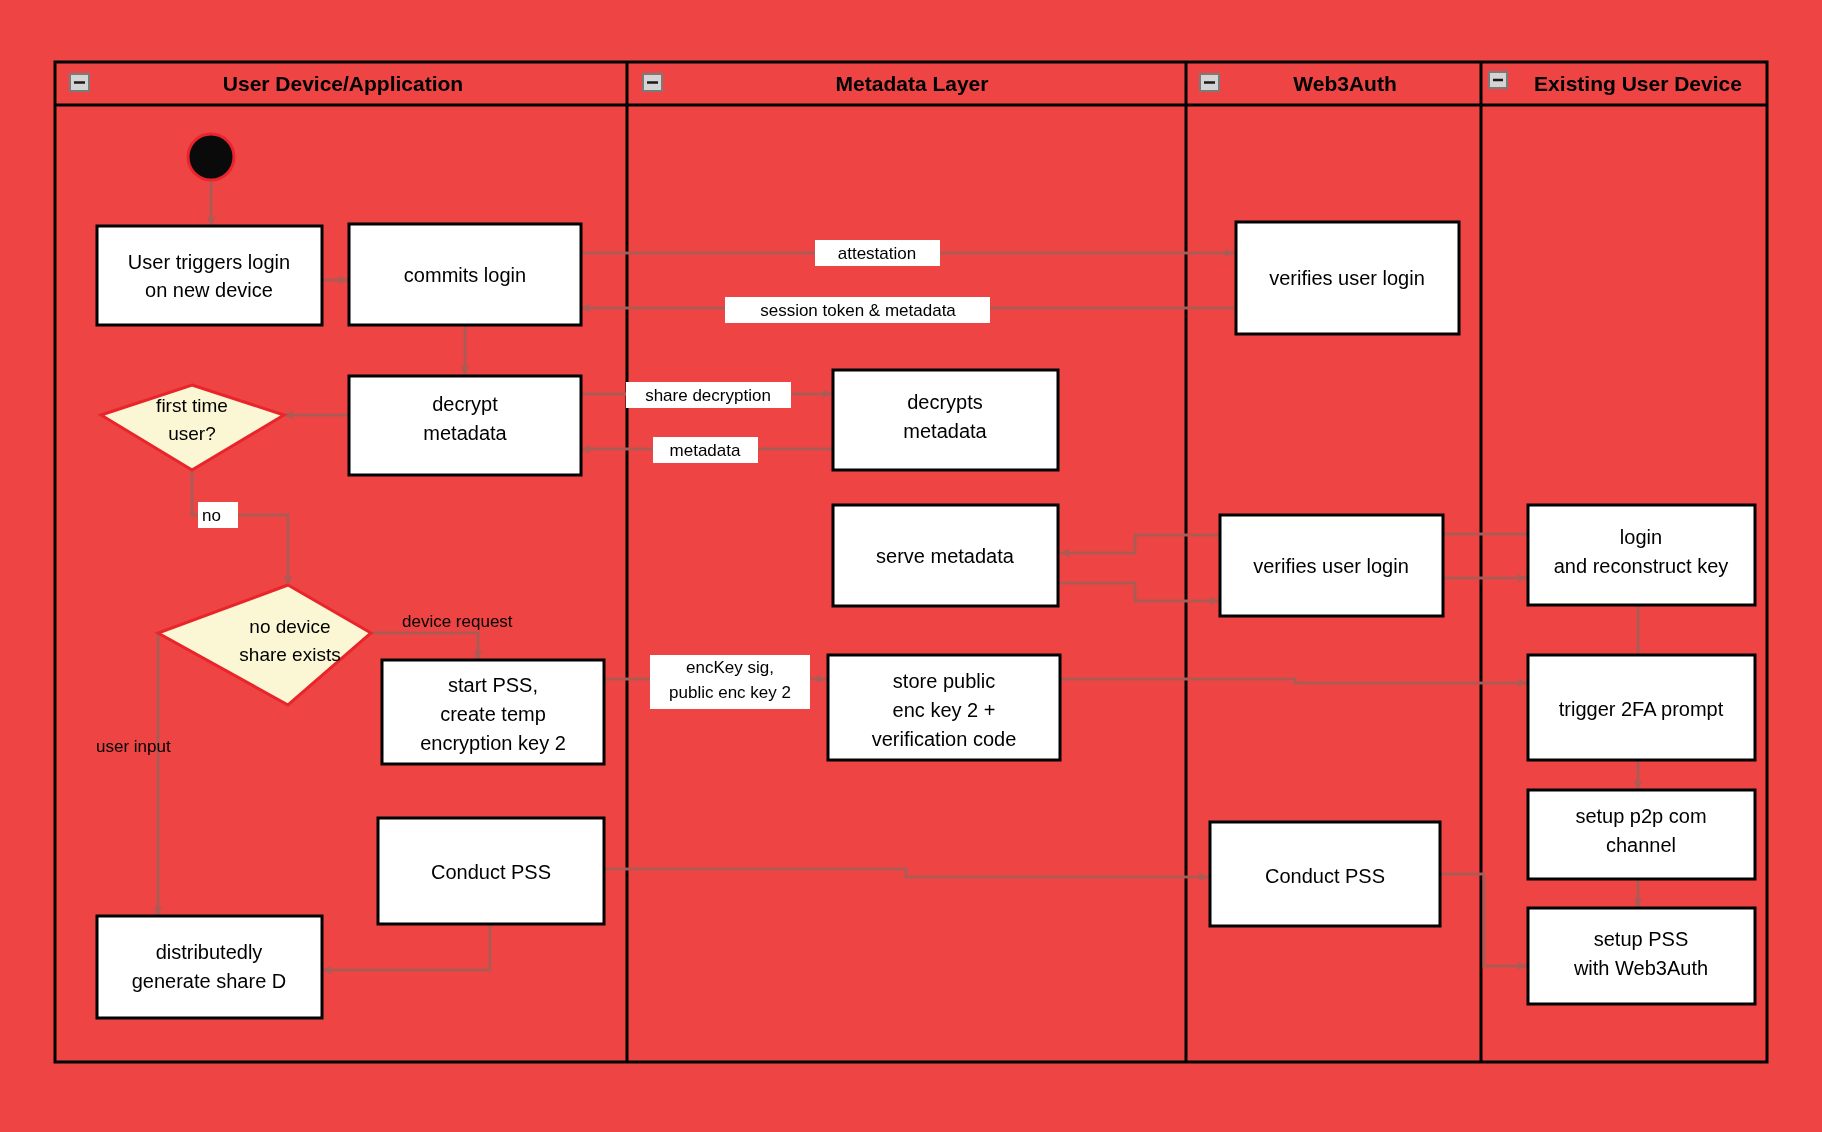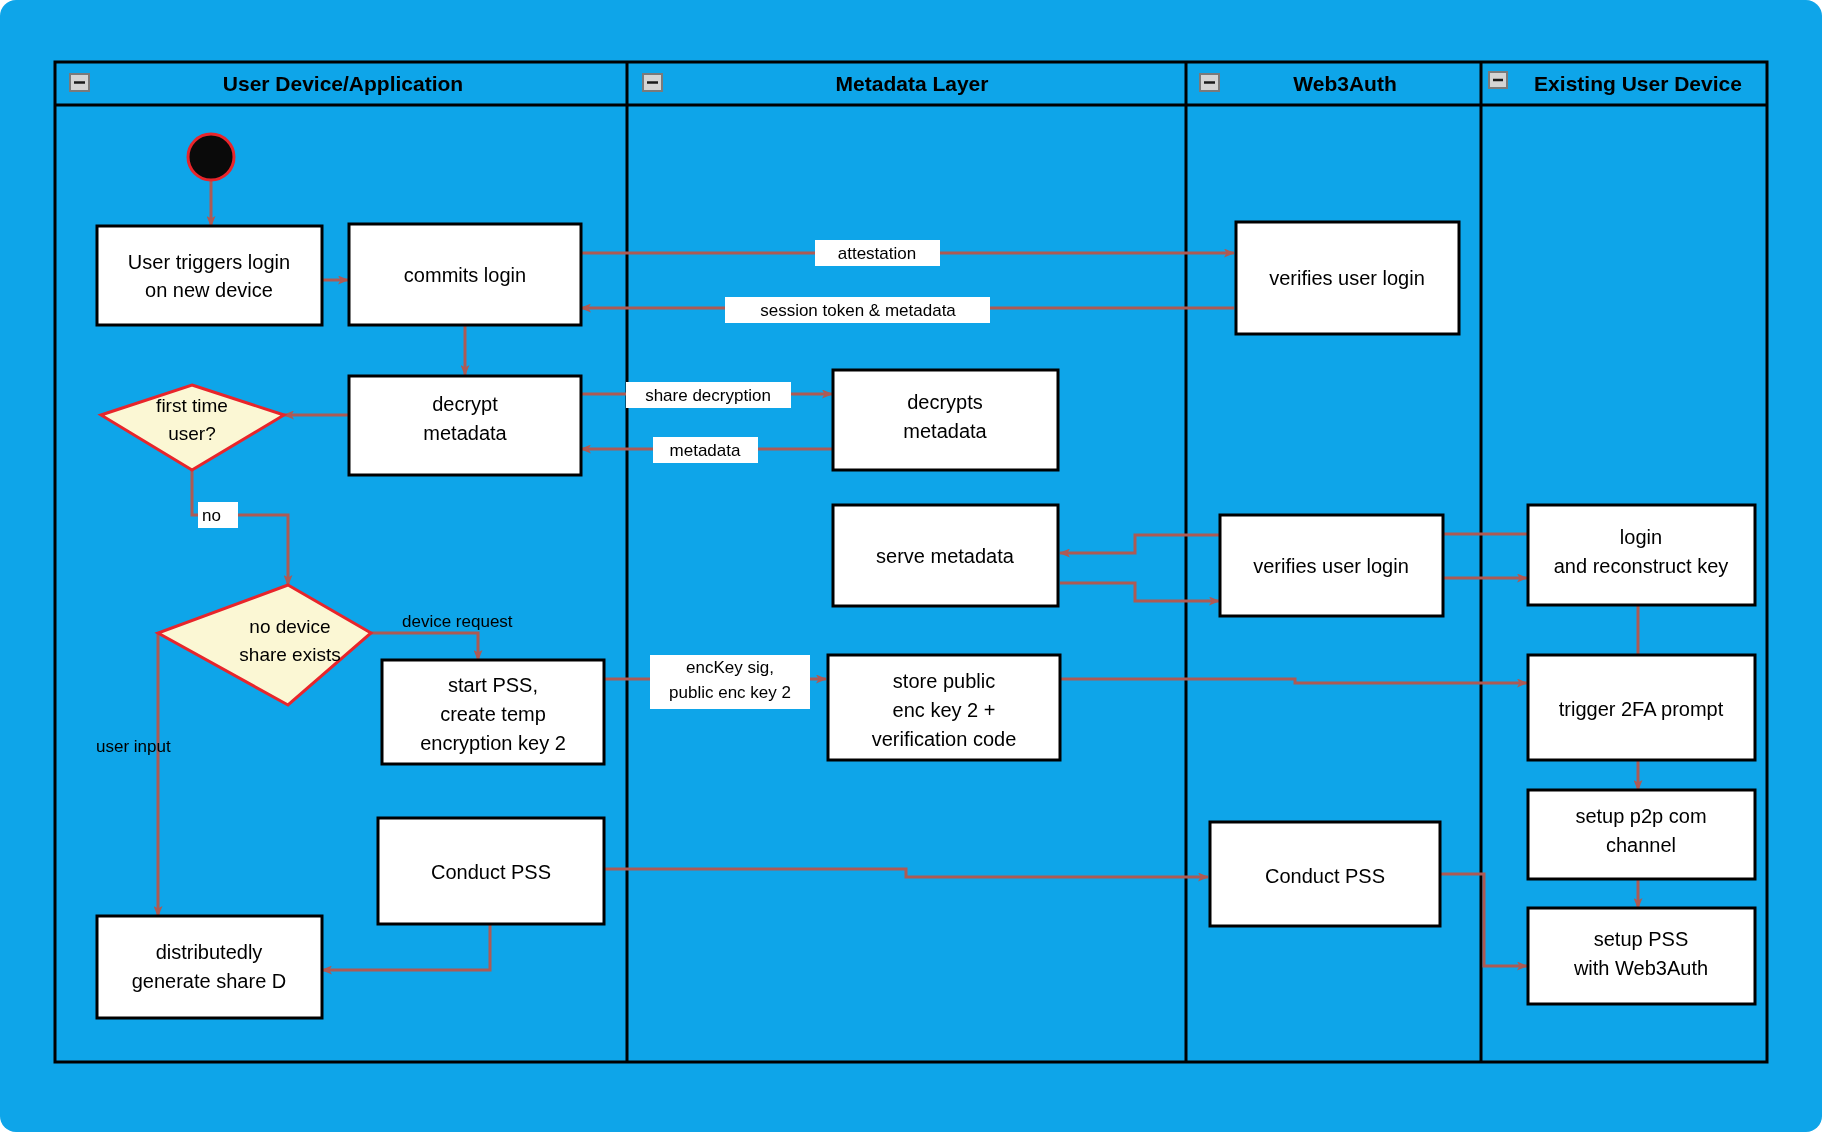--- a/index.html
+++ b/index.html
@@ -4,24 +4,23 @@
 <style>
   html, body {
     margin: 0;
     padding: 0;
     background: #ffffff;
   }
   #canvas {
     position: relative;
     width: 1822px;
     height: 1132px;
-    background: #0ea5e9;
+    background: #ef4444;
     font-family: "Liberation Sans", sans-serif;
     overflow: hidden;
-    border-radius: 16px;
   }
   svg#diagram {
     position: absolute;
     top: 0;
     left: 0;
     width: 1822px;
     height: 1132px;
   }
   .lane-title {
     font-family: "Liberation Sans", sans-serif;

